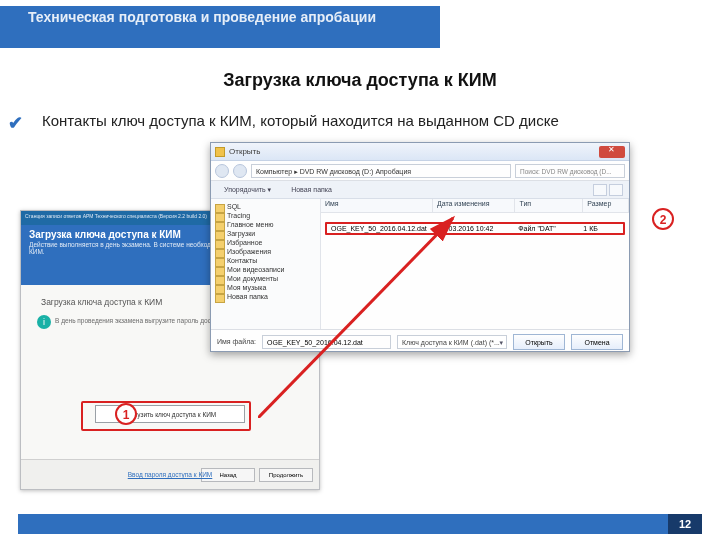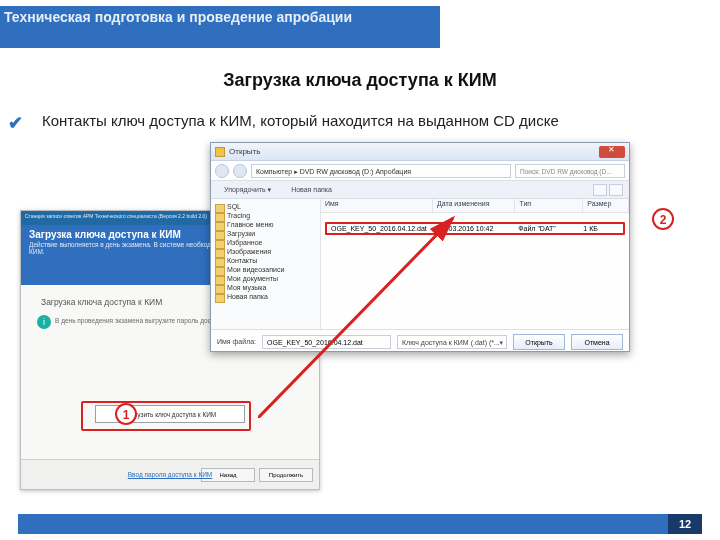--- a/index.html
+++ b/index.html
@@ -11,21 +11,21 @@
     background:#fff;
     overflow:hidden;
   }
 
   
   .ribbon {
     position:absolute; left:0; top:6px;
     width:440px; height:42px;
     background:#2f6fbe;
     color:#e6eef8;
-    padding:2px 4px;
+    padding:2px 28px;
     font-size:14px;
     line-height:18px;
     font-weight:600;
   }
 
   .headline {
     position:absolute; top:70px; left:0; right:0;
     text-align:center;
     font-weight:700;
     font-size:18px;

